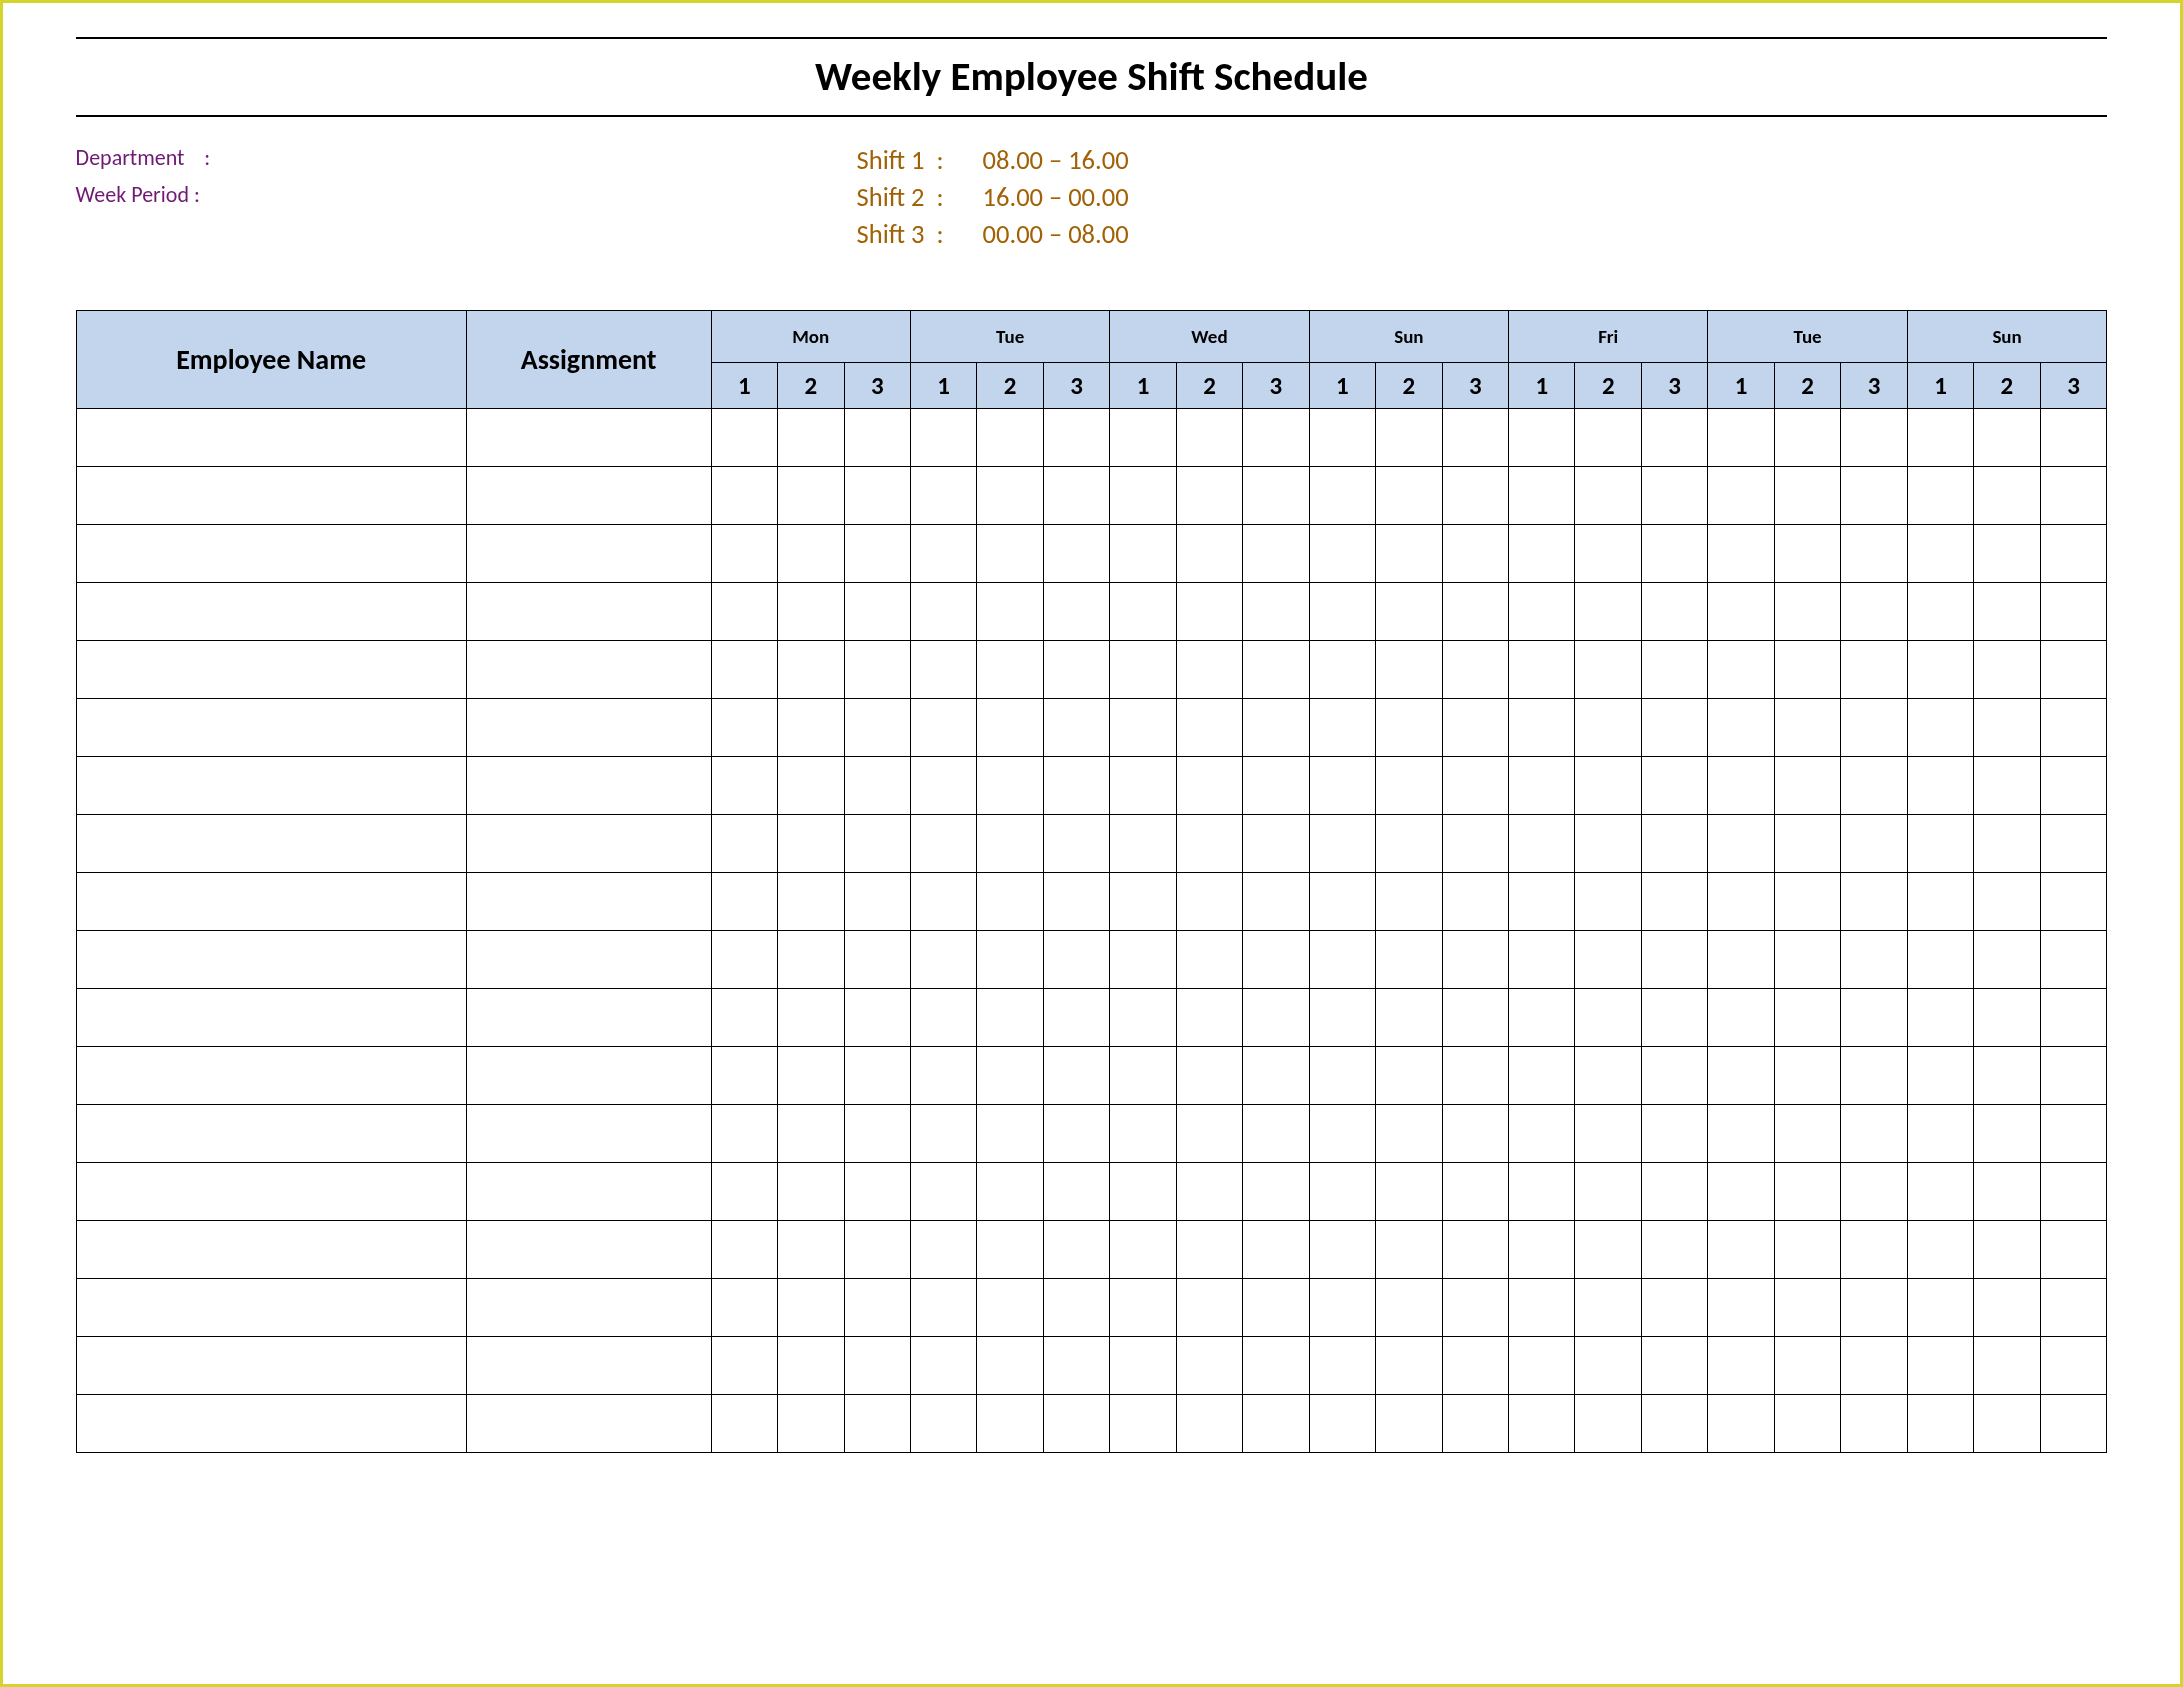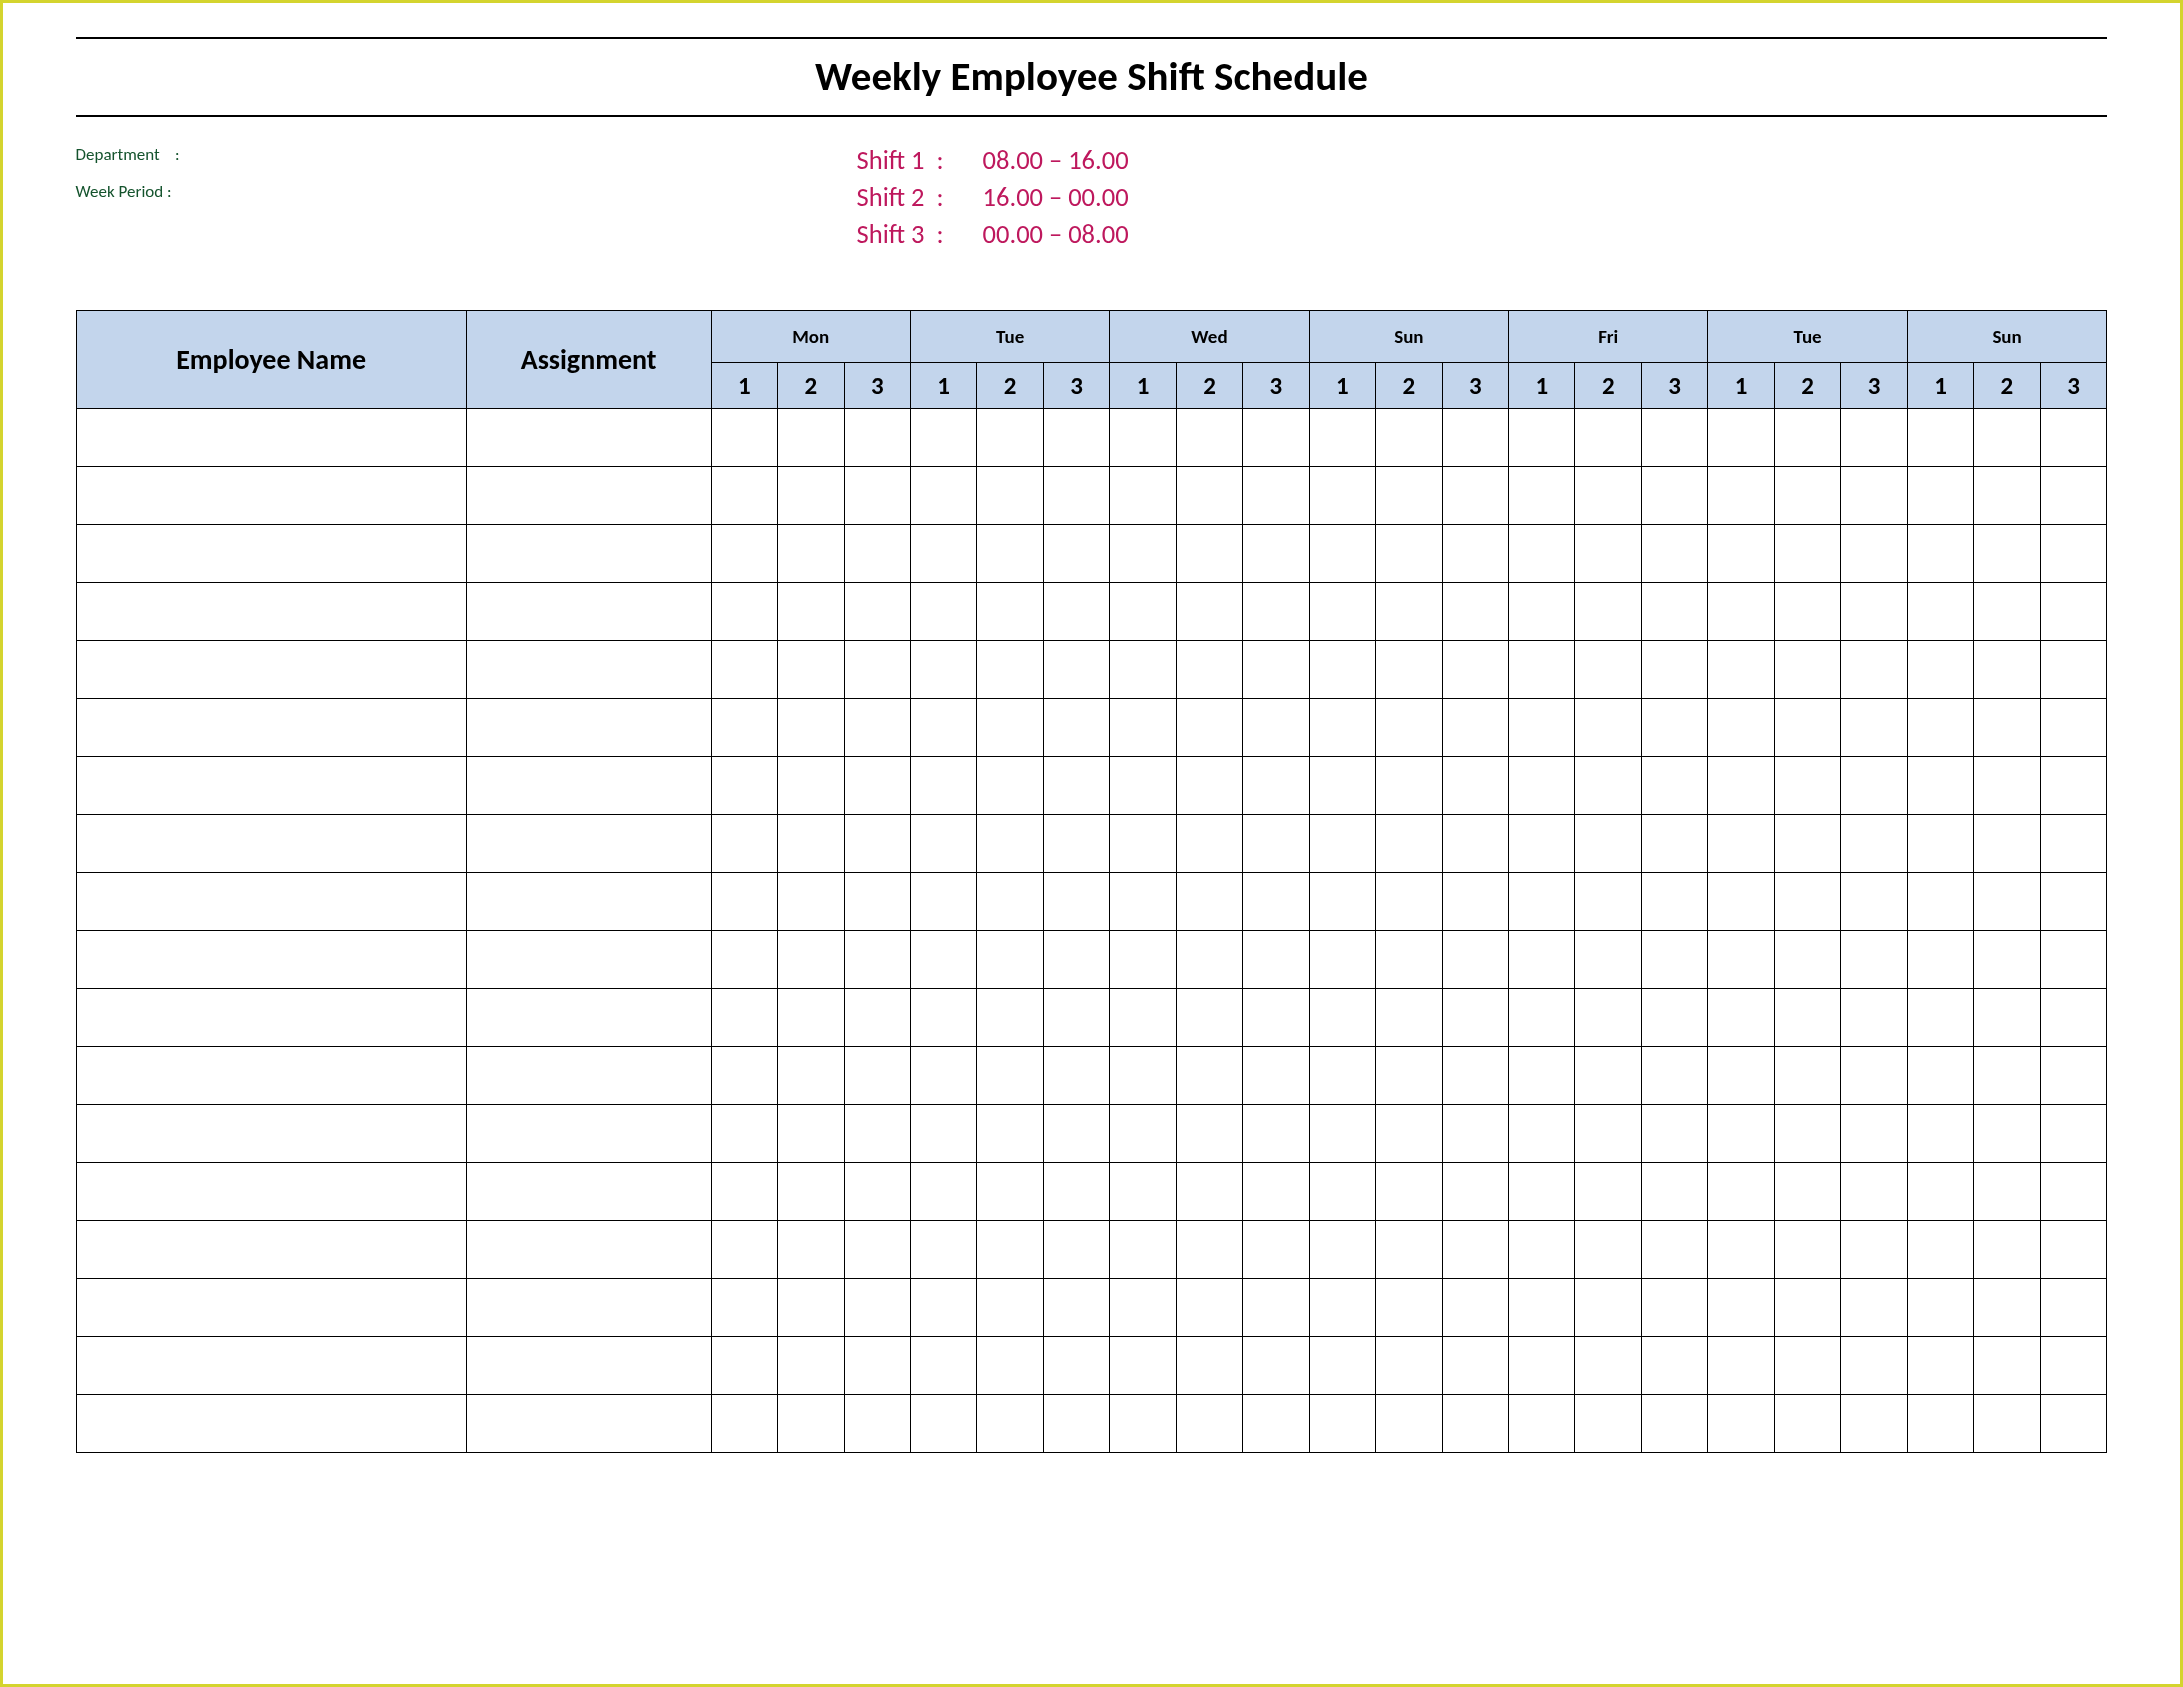--- a/index.html
+++ b/index.html
@@ -28,33 +28,33 @@
       text-align: center;
       color: #000;
     }
     .meta-row {
       display: flex;
       margin-bottom: 5.3px;
     }
     .meta-left {
       width: 781px;
       display: flex;
-      font-size: 17px;
-      color: #14532d;
+      font-size: 22px;
+      color: #701a75;
     }
     .meta-label {
       width: 185px;
     }
     .meta-value {
       flex: 1;
     }
     .meta-right {
       display: flex;
       font-size: 26.5px;
-      color: #be185d;
+      color: #a16207;
     }
     .shift-label {
       width: 126px;
     }
     .shift-value {}
     .meta-block {
       margin-bottom: 60px;
     }
     table.schedule {
       border-collapse: collapse;

